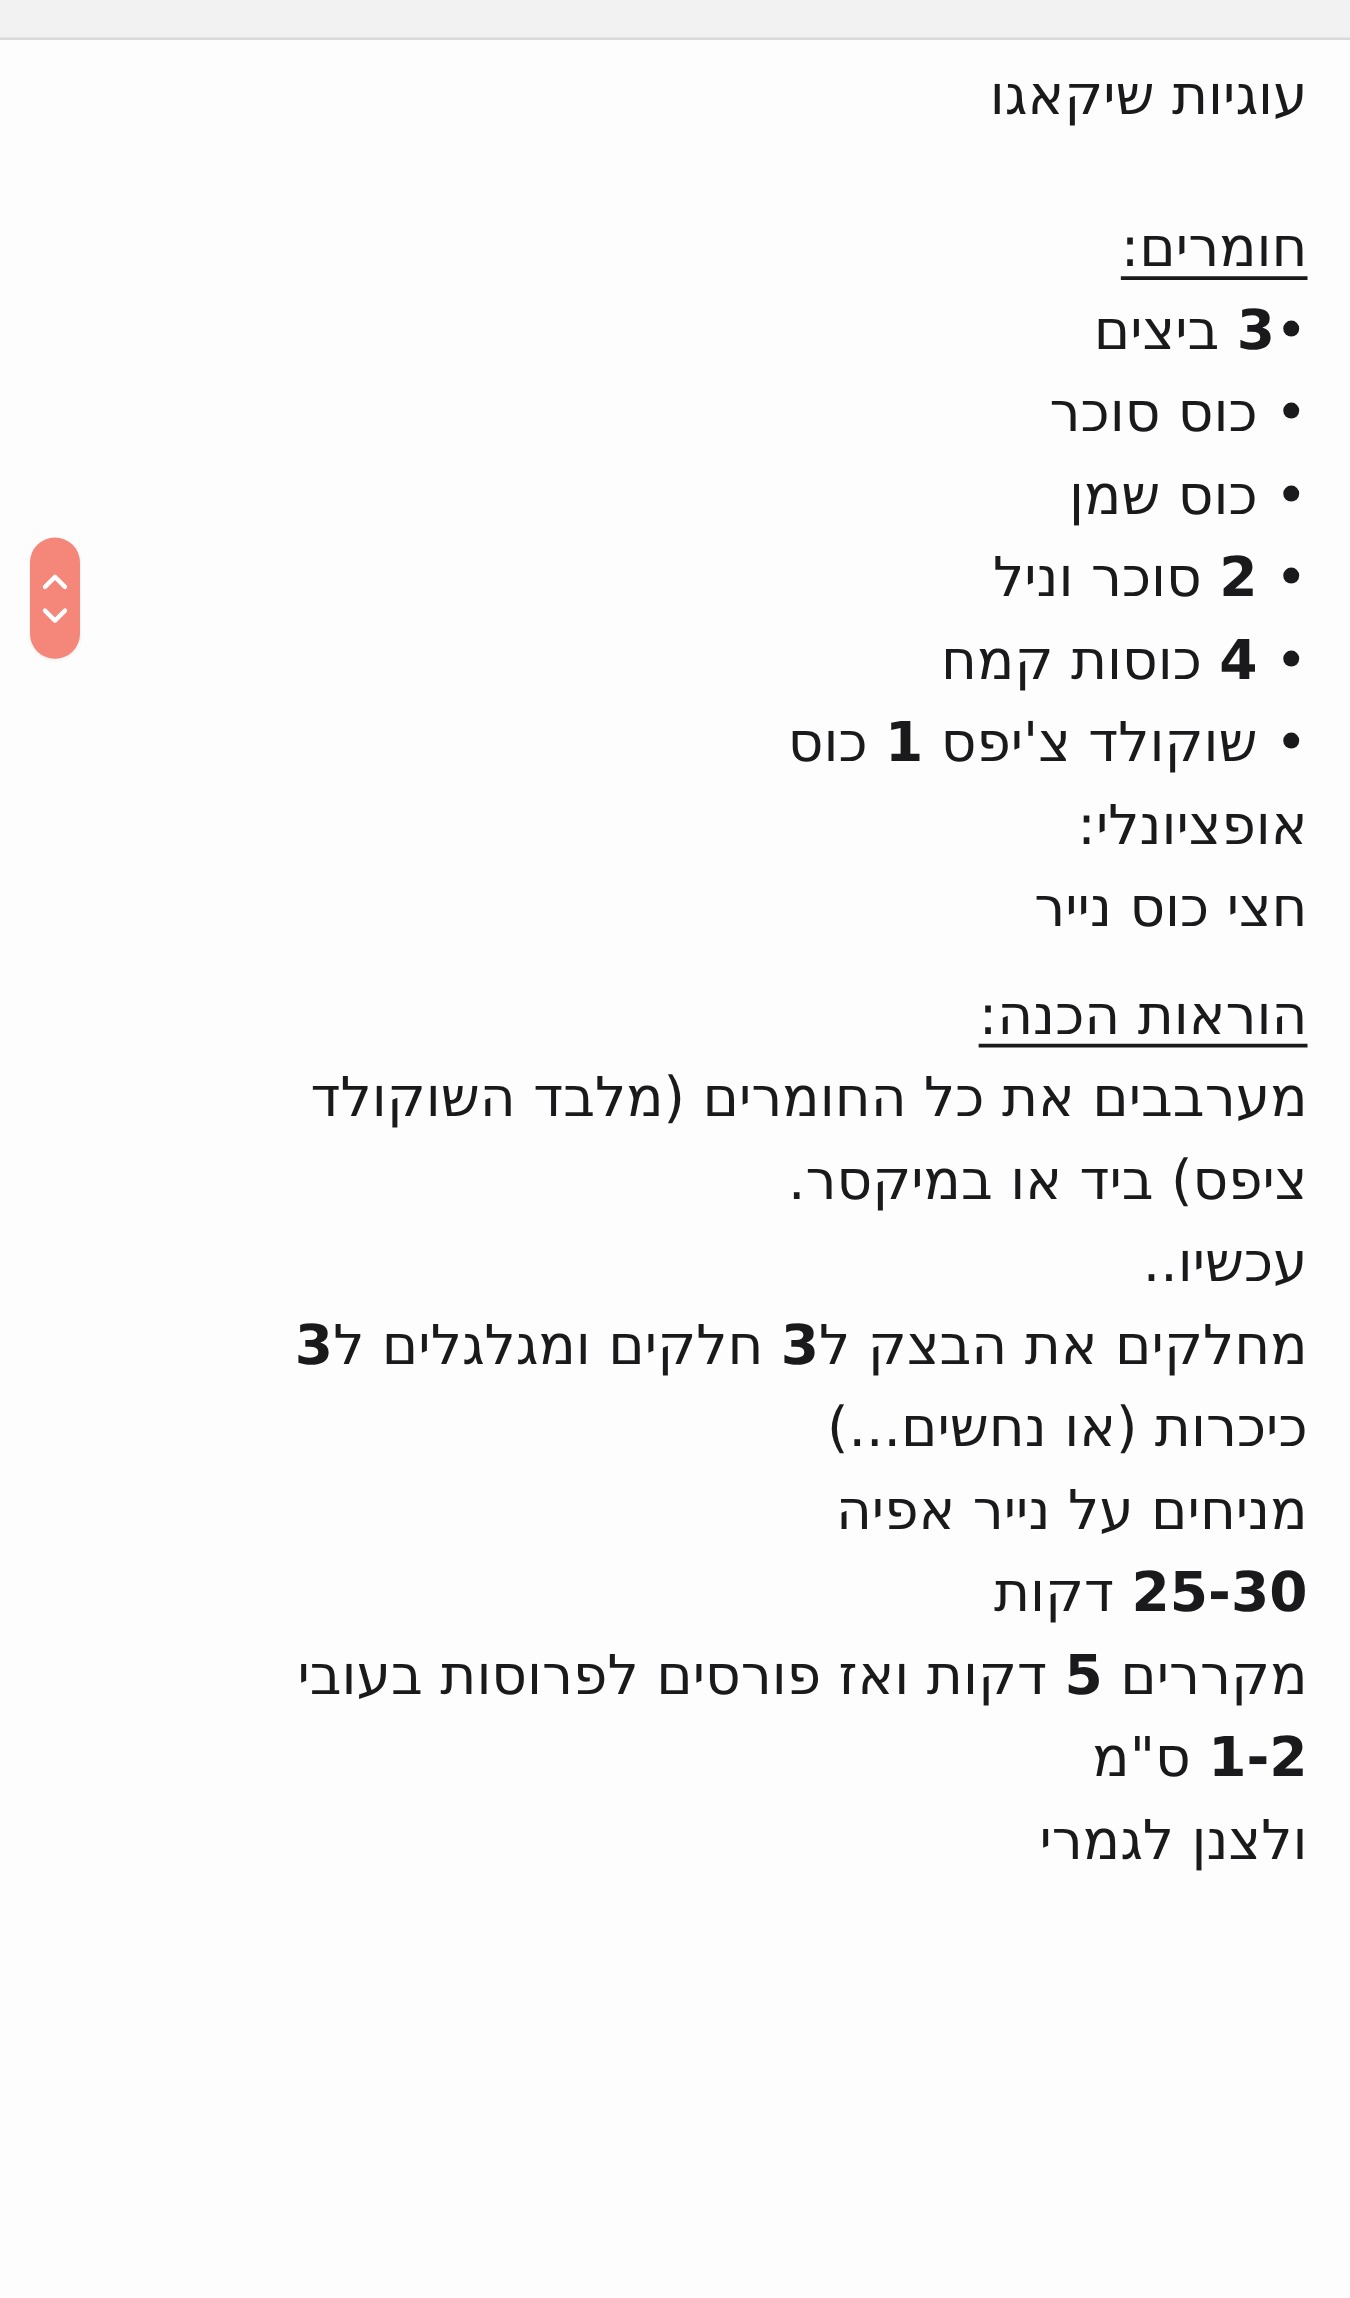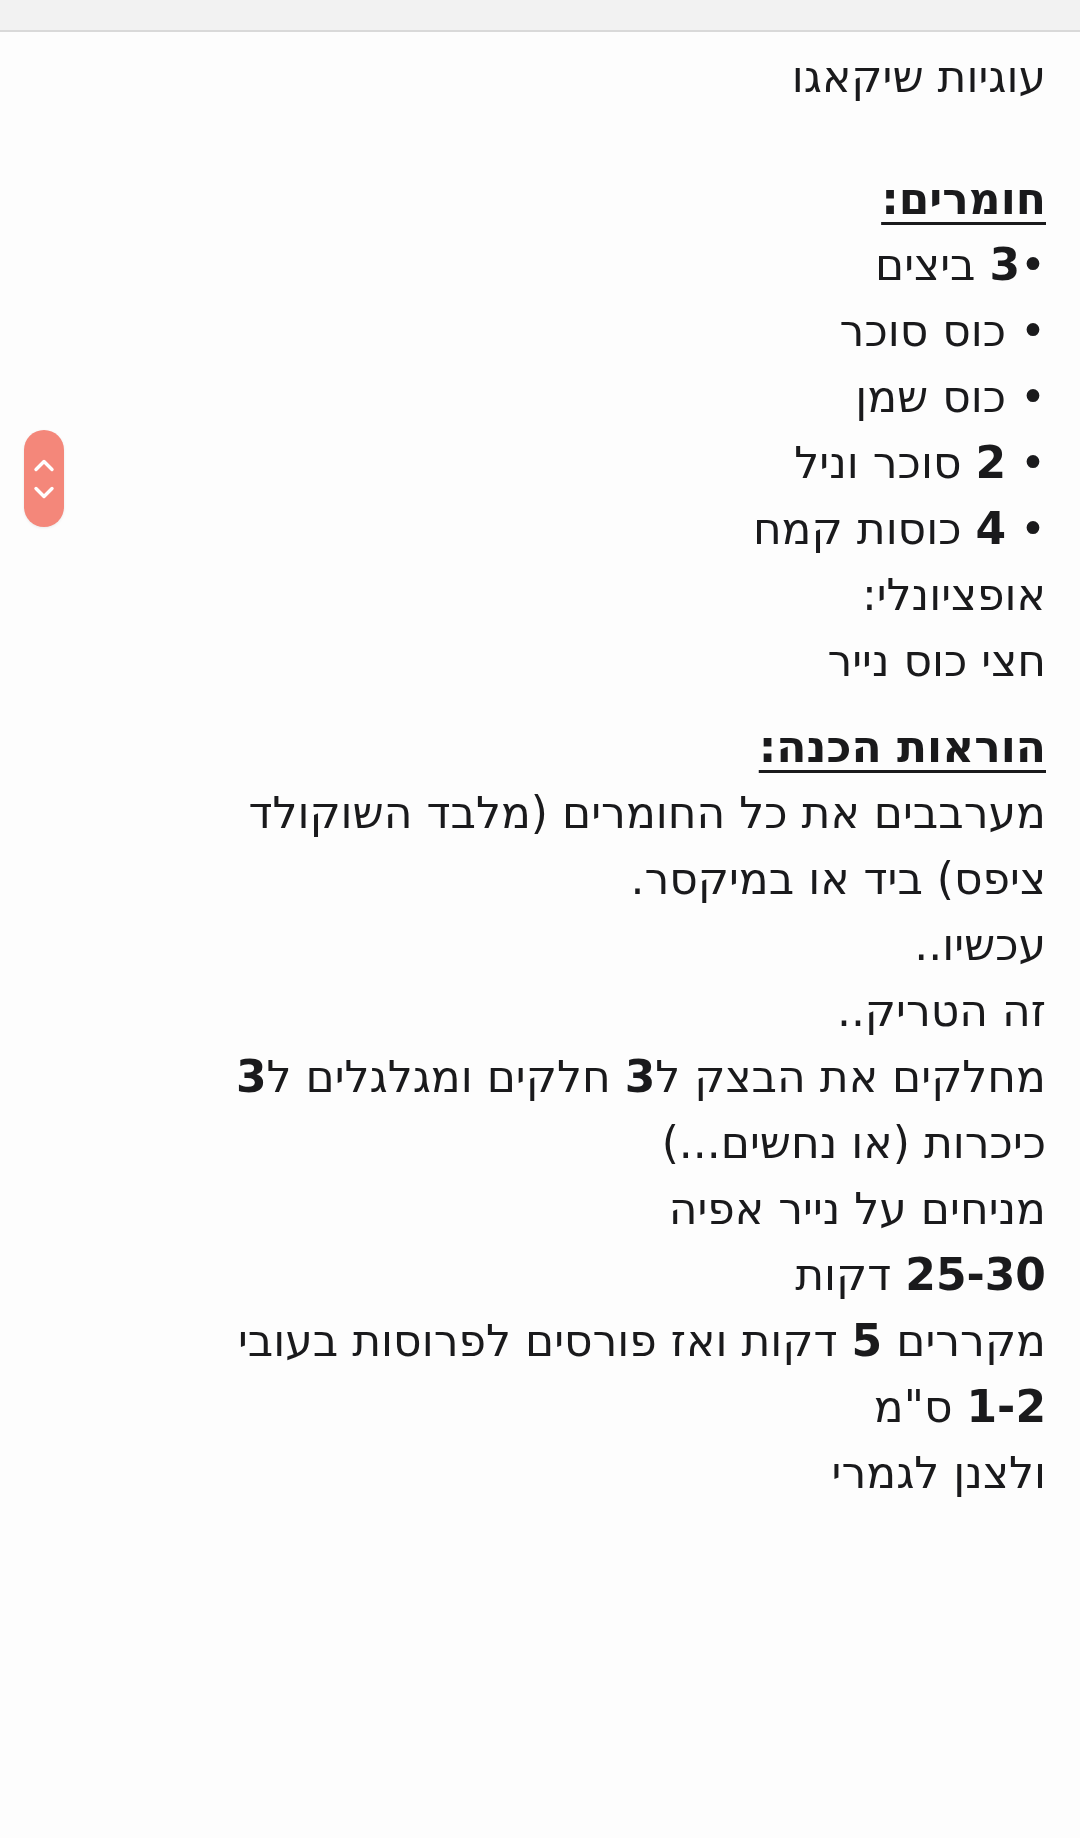--- a/index.html
+++ b/index.html
@@ -21,21 +21,21 @@
     text-align:right;
     padding:12px 34px 0 20px;
   }
   .line{
     font-size:44px;
     line-height:66px;
     white-space:nowrap;
   }
   .title{margin-bottom:56px;}
   .sec-header{
-    font-weight:bold;
+    font-weight:normal;
     text-decoration:underline;
     text-decoration-thickness:3px;
     text-underline-offset:8px;
   }
   .instructions{margin-top:20px;}
   .bold{font-weight:normal;}
   b.num{font-weight:bold;}
   .scroll-pill{
     position:absolute;
     left:24px;top:430px;
@@ -64,30 +64,30 @@
 
   <div class="line title">עוגיות שיקאגו</div>
 
   <div class="section">
     <div class="line sec-header">חומרים:</div>
     <div class="line">•<b class="num">3</b> ביצים</div>
     <div class="line">• כוס סוכר</div>
     <div class="line">• כוס שמן</div>
     <div class="line">• <b class="num">2</b> סוכר וניל</div>
     <div class="line">• <b class="num">4</b> כוסות קמח</div>
+    <div class="line">• שוקולד צ'יפס <b class="num">1</b> כוס</div>
     <div class="line">אופציונלי:</div>
     <div class="line">חצי כוס נייר</div>
   </div>
 
   <div class="section instructions">
     <div class="line sec-header">הוראות הכנה:</div>
     <div class="line">מערבבים את כל החומרים (מלבד השוקולד</div>
     <div class="line">ציפס) ביד או במיקסר.</div>
     <div class="line bold">עכשיו..</div>
-    <div class="line bold">זה הטריק..</div>
     <div class="line">מחלקים את הבצק ל<b class="num">3</b> חלקים ומגלגלים ל<b class="num">3</b></div>
     <div class="line">כיכרות (או נחשים...)</div>
     <div class="line">מניחים על נייר אפיה</div>
     <div class="line"><b class="num">25-30</b> דקות</div>
     <div class="line">מקררים <b class="num">5</b> דקות ואז פורסים לפרוסות בעובי</div>
     <div class="line"><b class="num">1-2</b> ס"מ</div>
     <div class="line">ולצנן לגמרי</div>
   </div>
 
 </div>

